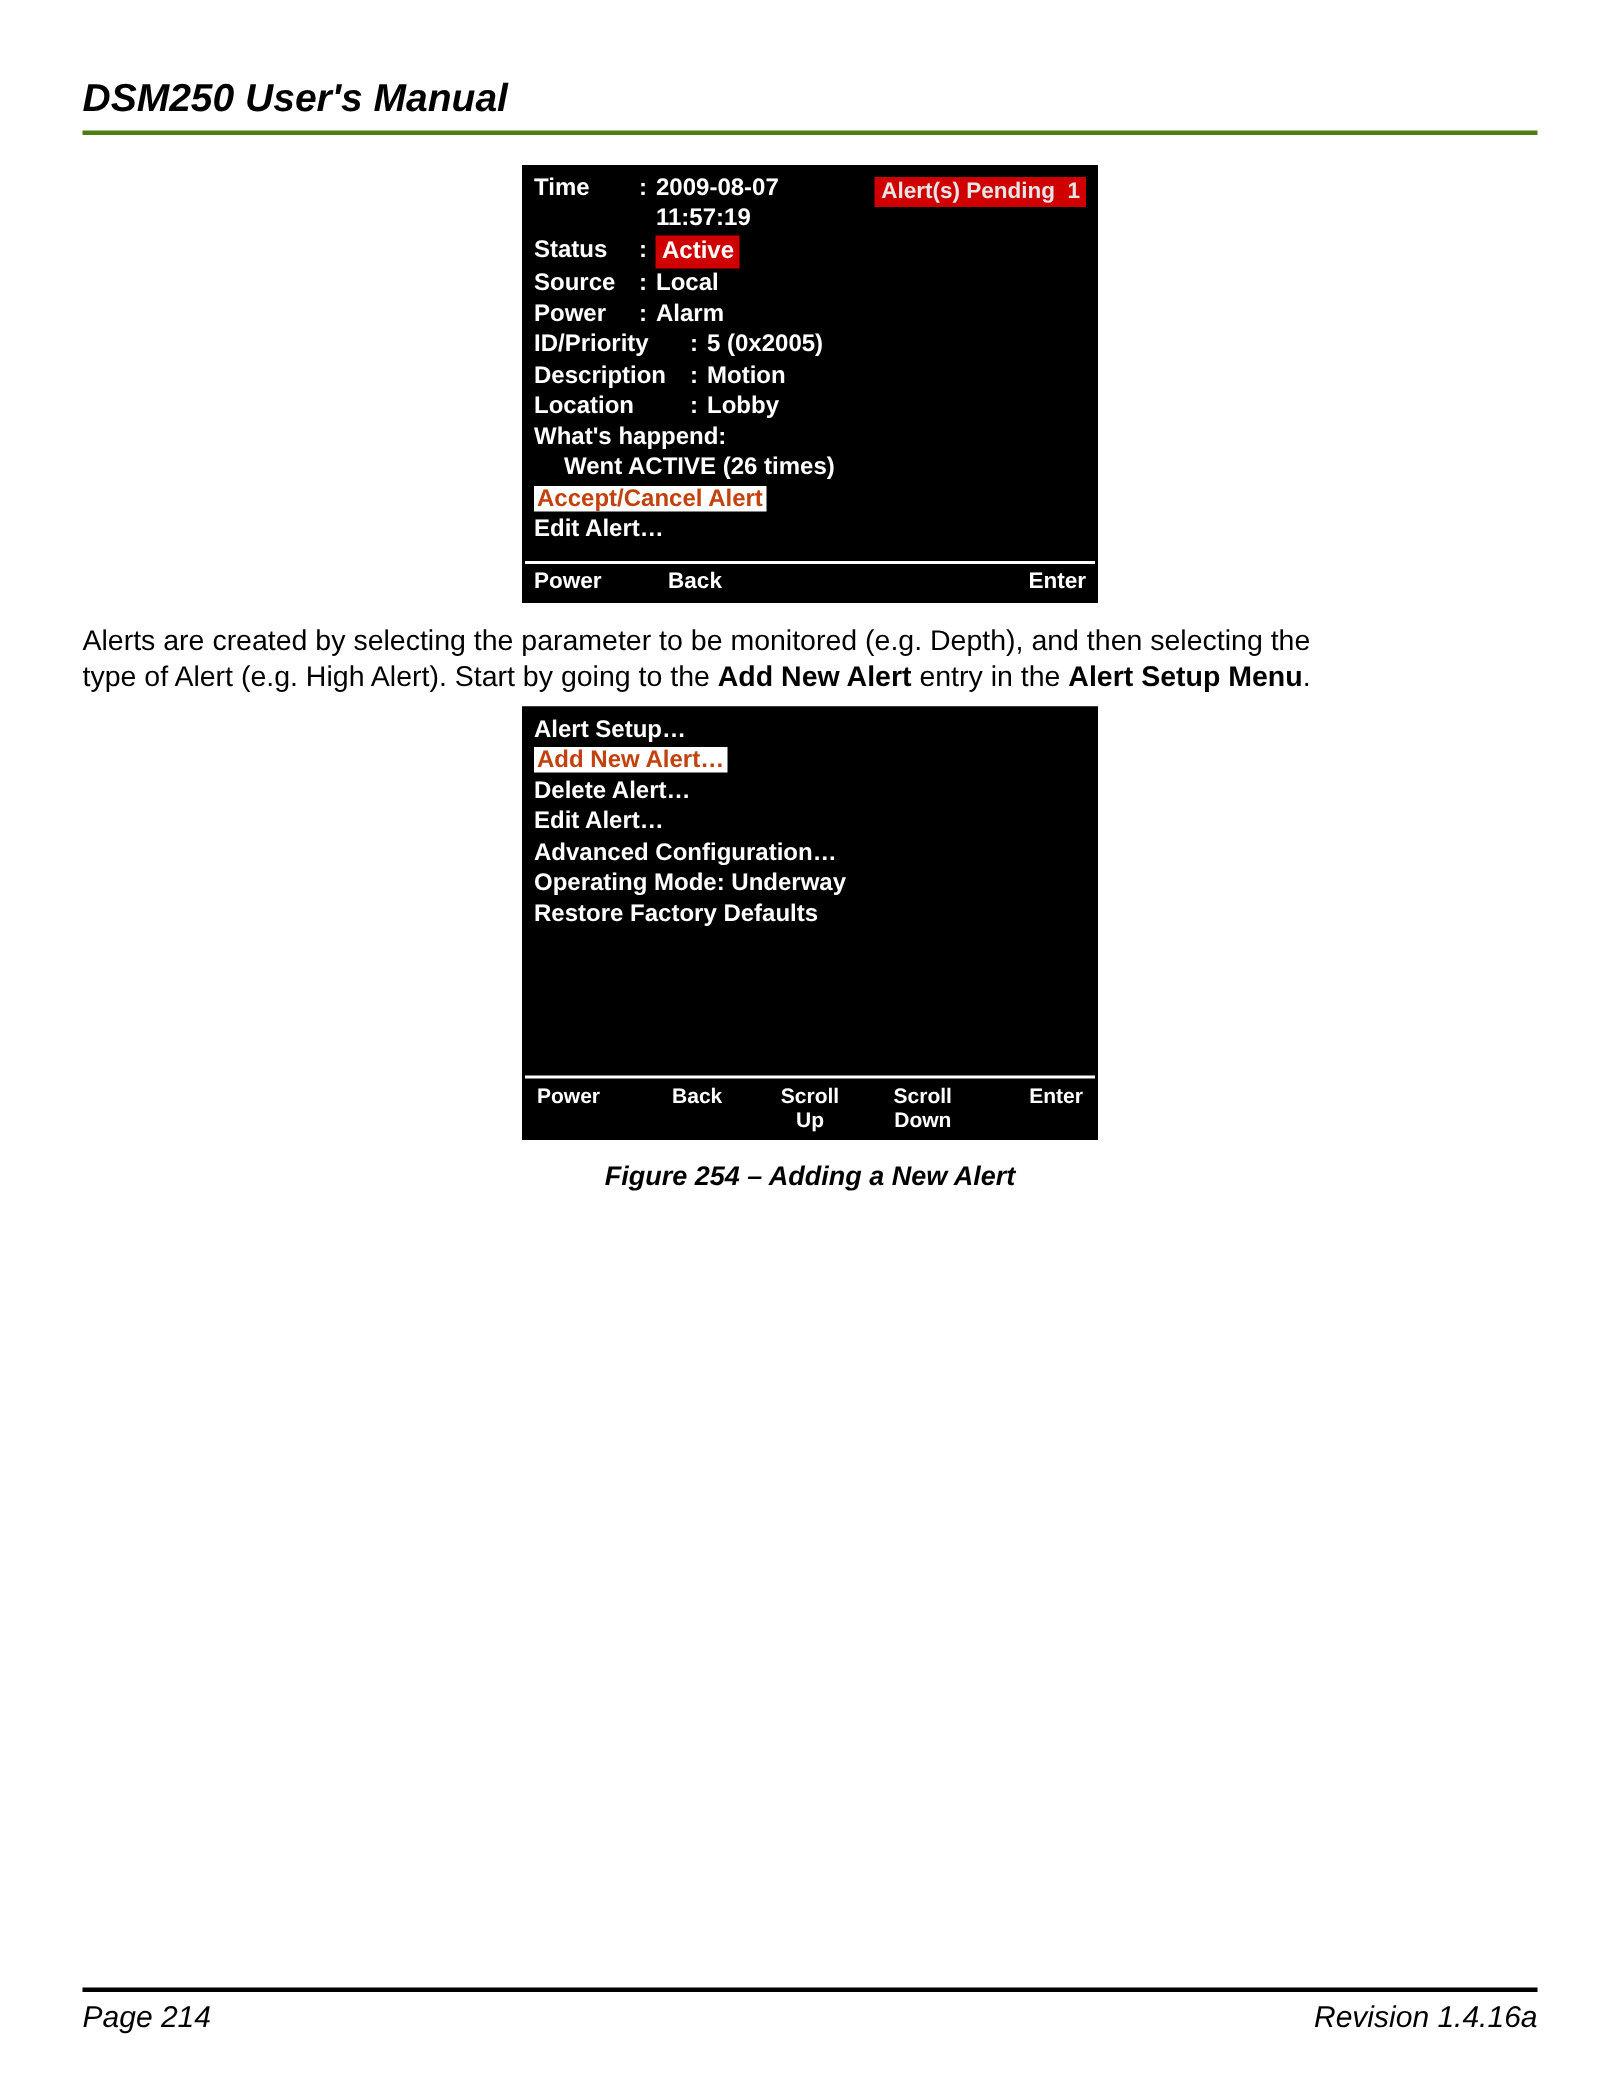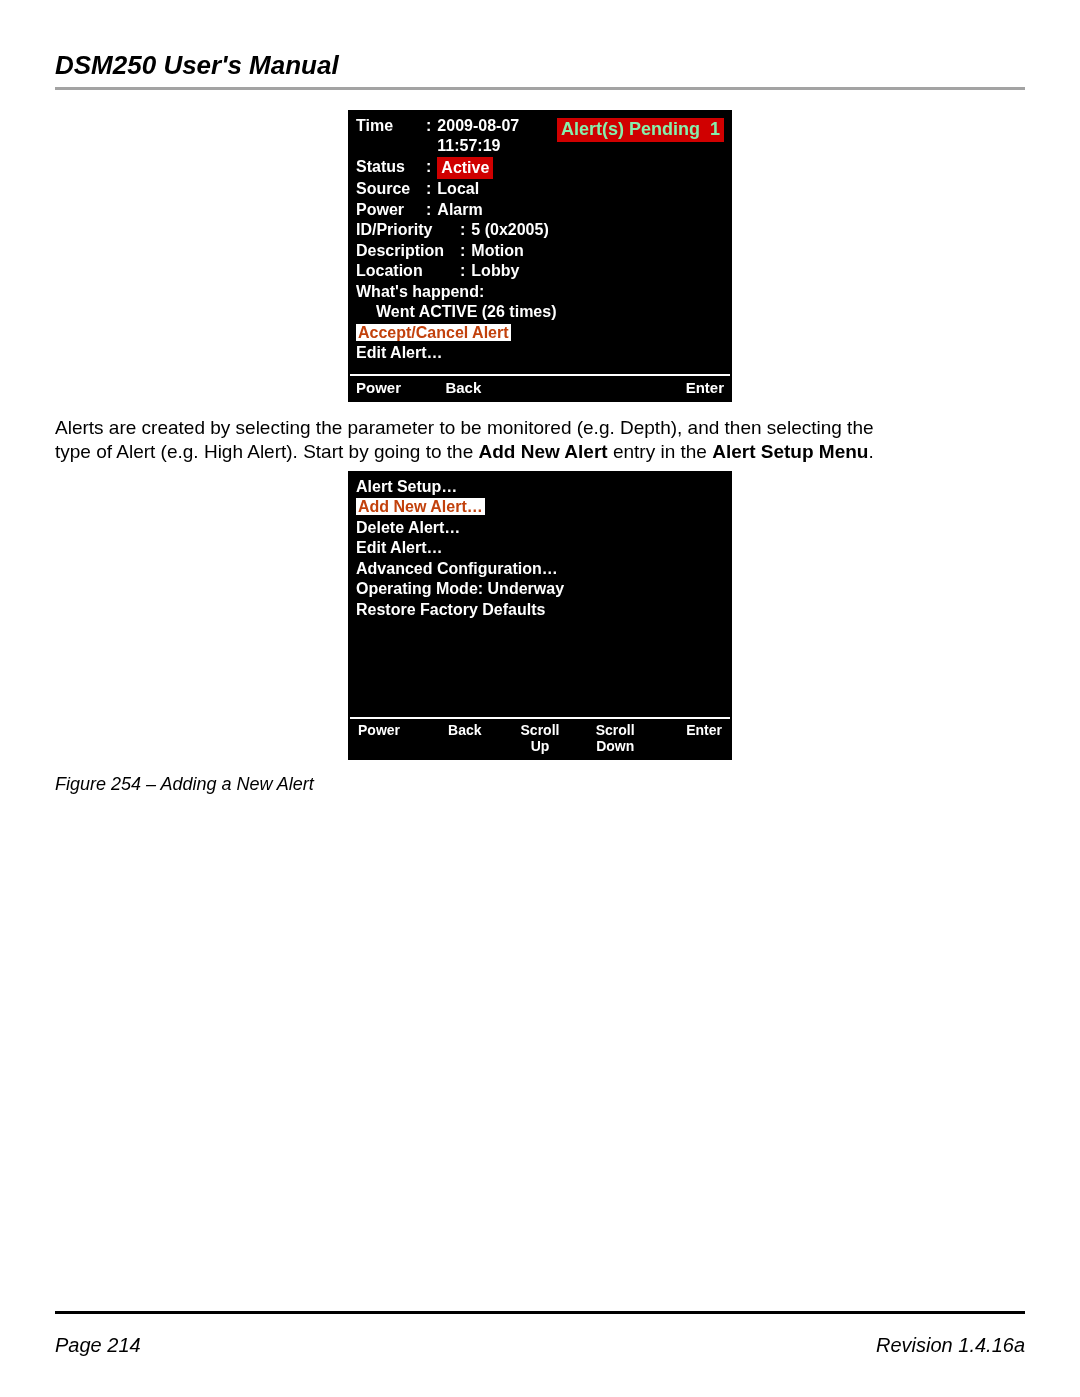--- a/index.html
+++ b/index.html
@@ -13,21 +13,21 @@
   .page {
     padding: 50px 55px 30px 55px;
     min-height: 1397px;
     position: relative;
     box-sizing: border-box;
   }
   .header {
     font-style: italic;
     font-weight: bold;
     font-size: 26px;
-    border-bottom: 3px solid #a3a3a3;
+    border-bottom: 3px solid #4d7c0f;
     padding-bottom: 6px;
     margin-bottom: 20px;
   }
   .screen {
     width: 380px;
     margin: 0 auto 14px auto;
     background: #000;
     color: #fff;
     border: 2px solid #000;
     font-family: Arial, Helvetica, sans-serif;
@@ -53,24 +53,24 @@
   }
   .red-badge {
     background: #d00000;
     color: #ffffff;
     padding: 1px 4px;
     font-weight: bold;
   }
   .red-right {
     float: right;
     background: #d00000;
-    color: #86efac;
+    color: #e5e5e5;
     font-weight: bold;
     padding: 0px 4px 1px 4px;
-    font-size: 18px;
+    font-size: 15px;
     margin-top: 2px;
   }
   .hl {
     background: #fff;
     color: #c2410c;
     padding: 0 2px;
   }
   .indent {
     padding-left: 20px;
   }
@@ -99,32 +99,32 @@
   h2.section {
     font-size: 28px;
     margin: 30px 0 0px 0;
   }
   .sec-num {
     display:inline-block;
     width: 60px;
   }
   .caption {
     font-style: italic;
-    font-weight: normal;
-    text-align: left;
+    font-weight: bold;
+    text-align: center;
     font-size: 18px;
     margin-top: 2px;
   }
   .footer {
     position: absolute;
     bottom: 40px;
     left: 55px;
     right: 55px;
     border-top: 3px solid #000;
-    padding-top: 20px;
+    padding-top: 6px;
     font-style: italic;
     font-size: 20px;
     display: flex;
     justify-content: space-between;
   }
   b { font-weight: bold; }
 </style>
 </head>
 <body>
 

